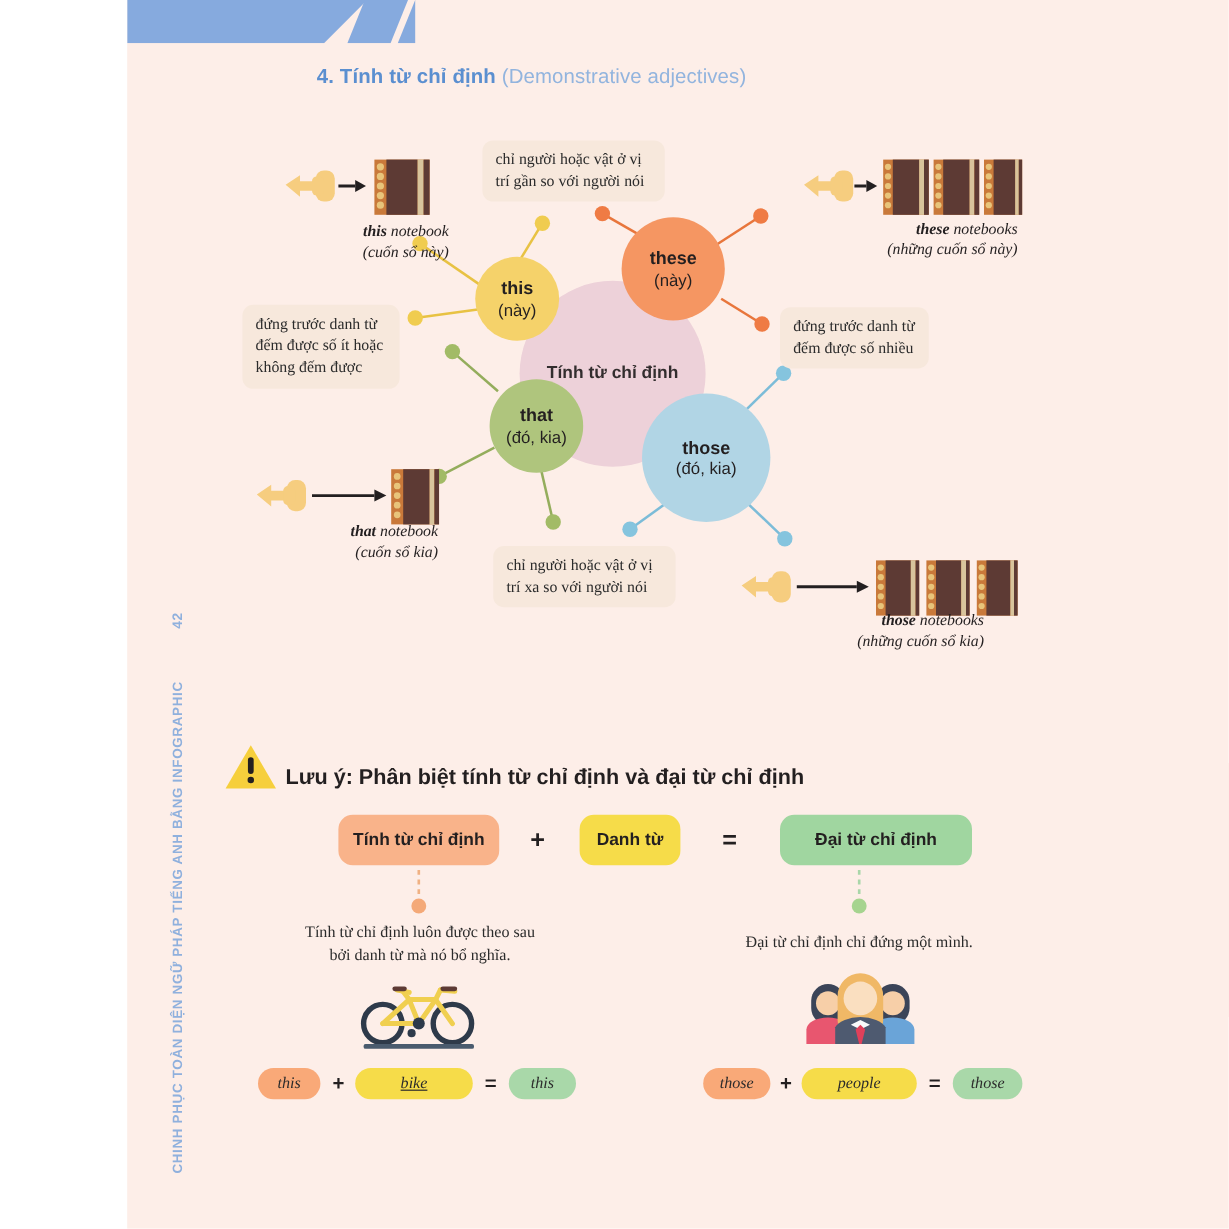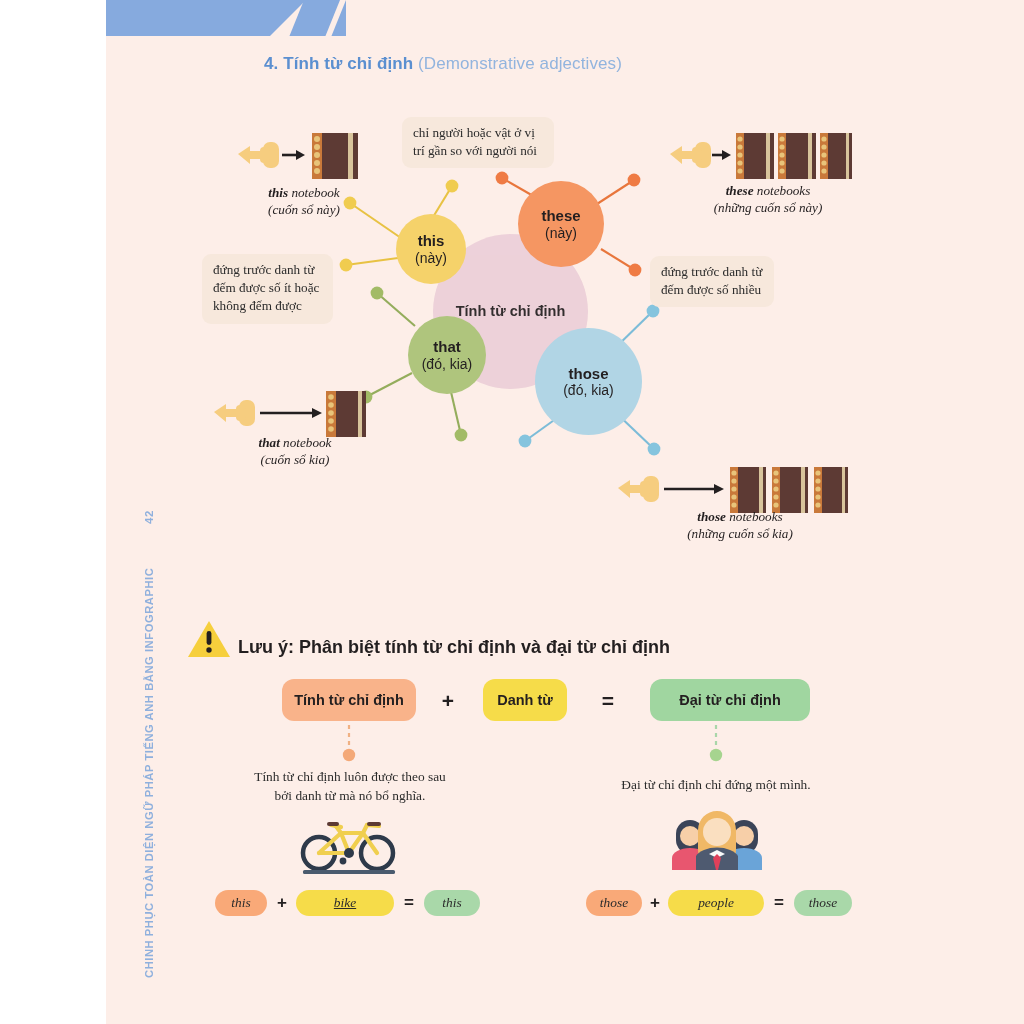--- a/index.html
+++ b/index.html
@@ -74,21 +74,21 @@
   }
 
   
   .nbgroup { position: absolute; }
   .caption {
     position: absolute;
     font-family: "Liberation Serif", serif;
     font-style: italic;
     font-size: 13.2px;
     color: #231f20;
-    text-align: center;
+    text-align: right;
     line-height: 1.32;
     white-space: nowrap;
   }
   .caption b { font-weight: bold; font-style: italic; }
 
   
   .note-head {
     position: absolute; left: 238px; top: 637px;
     font-size: 18px; font-weight: bold; color: #231f20;
     white-space: nowrap;
@@ -198,20 +198,21 @@
     </div>
 
     <div class="bubble" style="left:535px; top:328px; width:107px; height:107px; background:#b1d5e5;">
       <span class="w">those</span>
       <span class="t">(đó, kia)</span>
     </div>
 
     <div class="chip" style="left:402px; top:117px; width:152px;">chỉ người hoặc vật ở vị trí gần so với người nói</div>
     <div class="chip" style="left:202px; top:254px; width:131px;">đứng trước danh từ đếm được số ít hoặc không đếm được</div>
     <div class="chip" style="left:650px; top:256px; width:124px;">đứng trước danh từ đếm được số nhiều</div>
+    <div class="chip" style="left:411px; top:455px; width:152px;">chỉ người hoặc vật ở vị trí xa so với người nói</div>
 
     <div class="nbgroup" style="left:230px; top:128px;">
       <svg width="140" height="56" viewBox="0 0 140 56">
 
         <g>
           <path d="M8 26 L20 18 L20 23 L36 23 L36 31 L20 31 L20 36 Z" fill="#f6cd7f"></path>
           <rect x="33" y="14" width="16" height="26" rx="7" fill="#f6cd7f"></rect>
           <rect x="30" y="19" width="10" height="16" rx="4" fill="#f6cd7f"></rect>
         </g>
 

